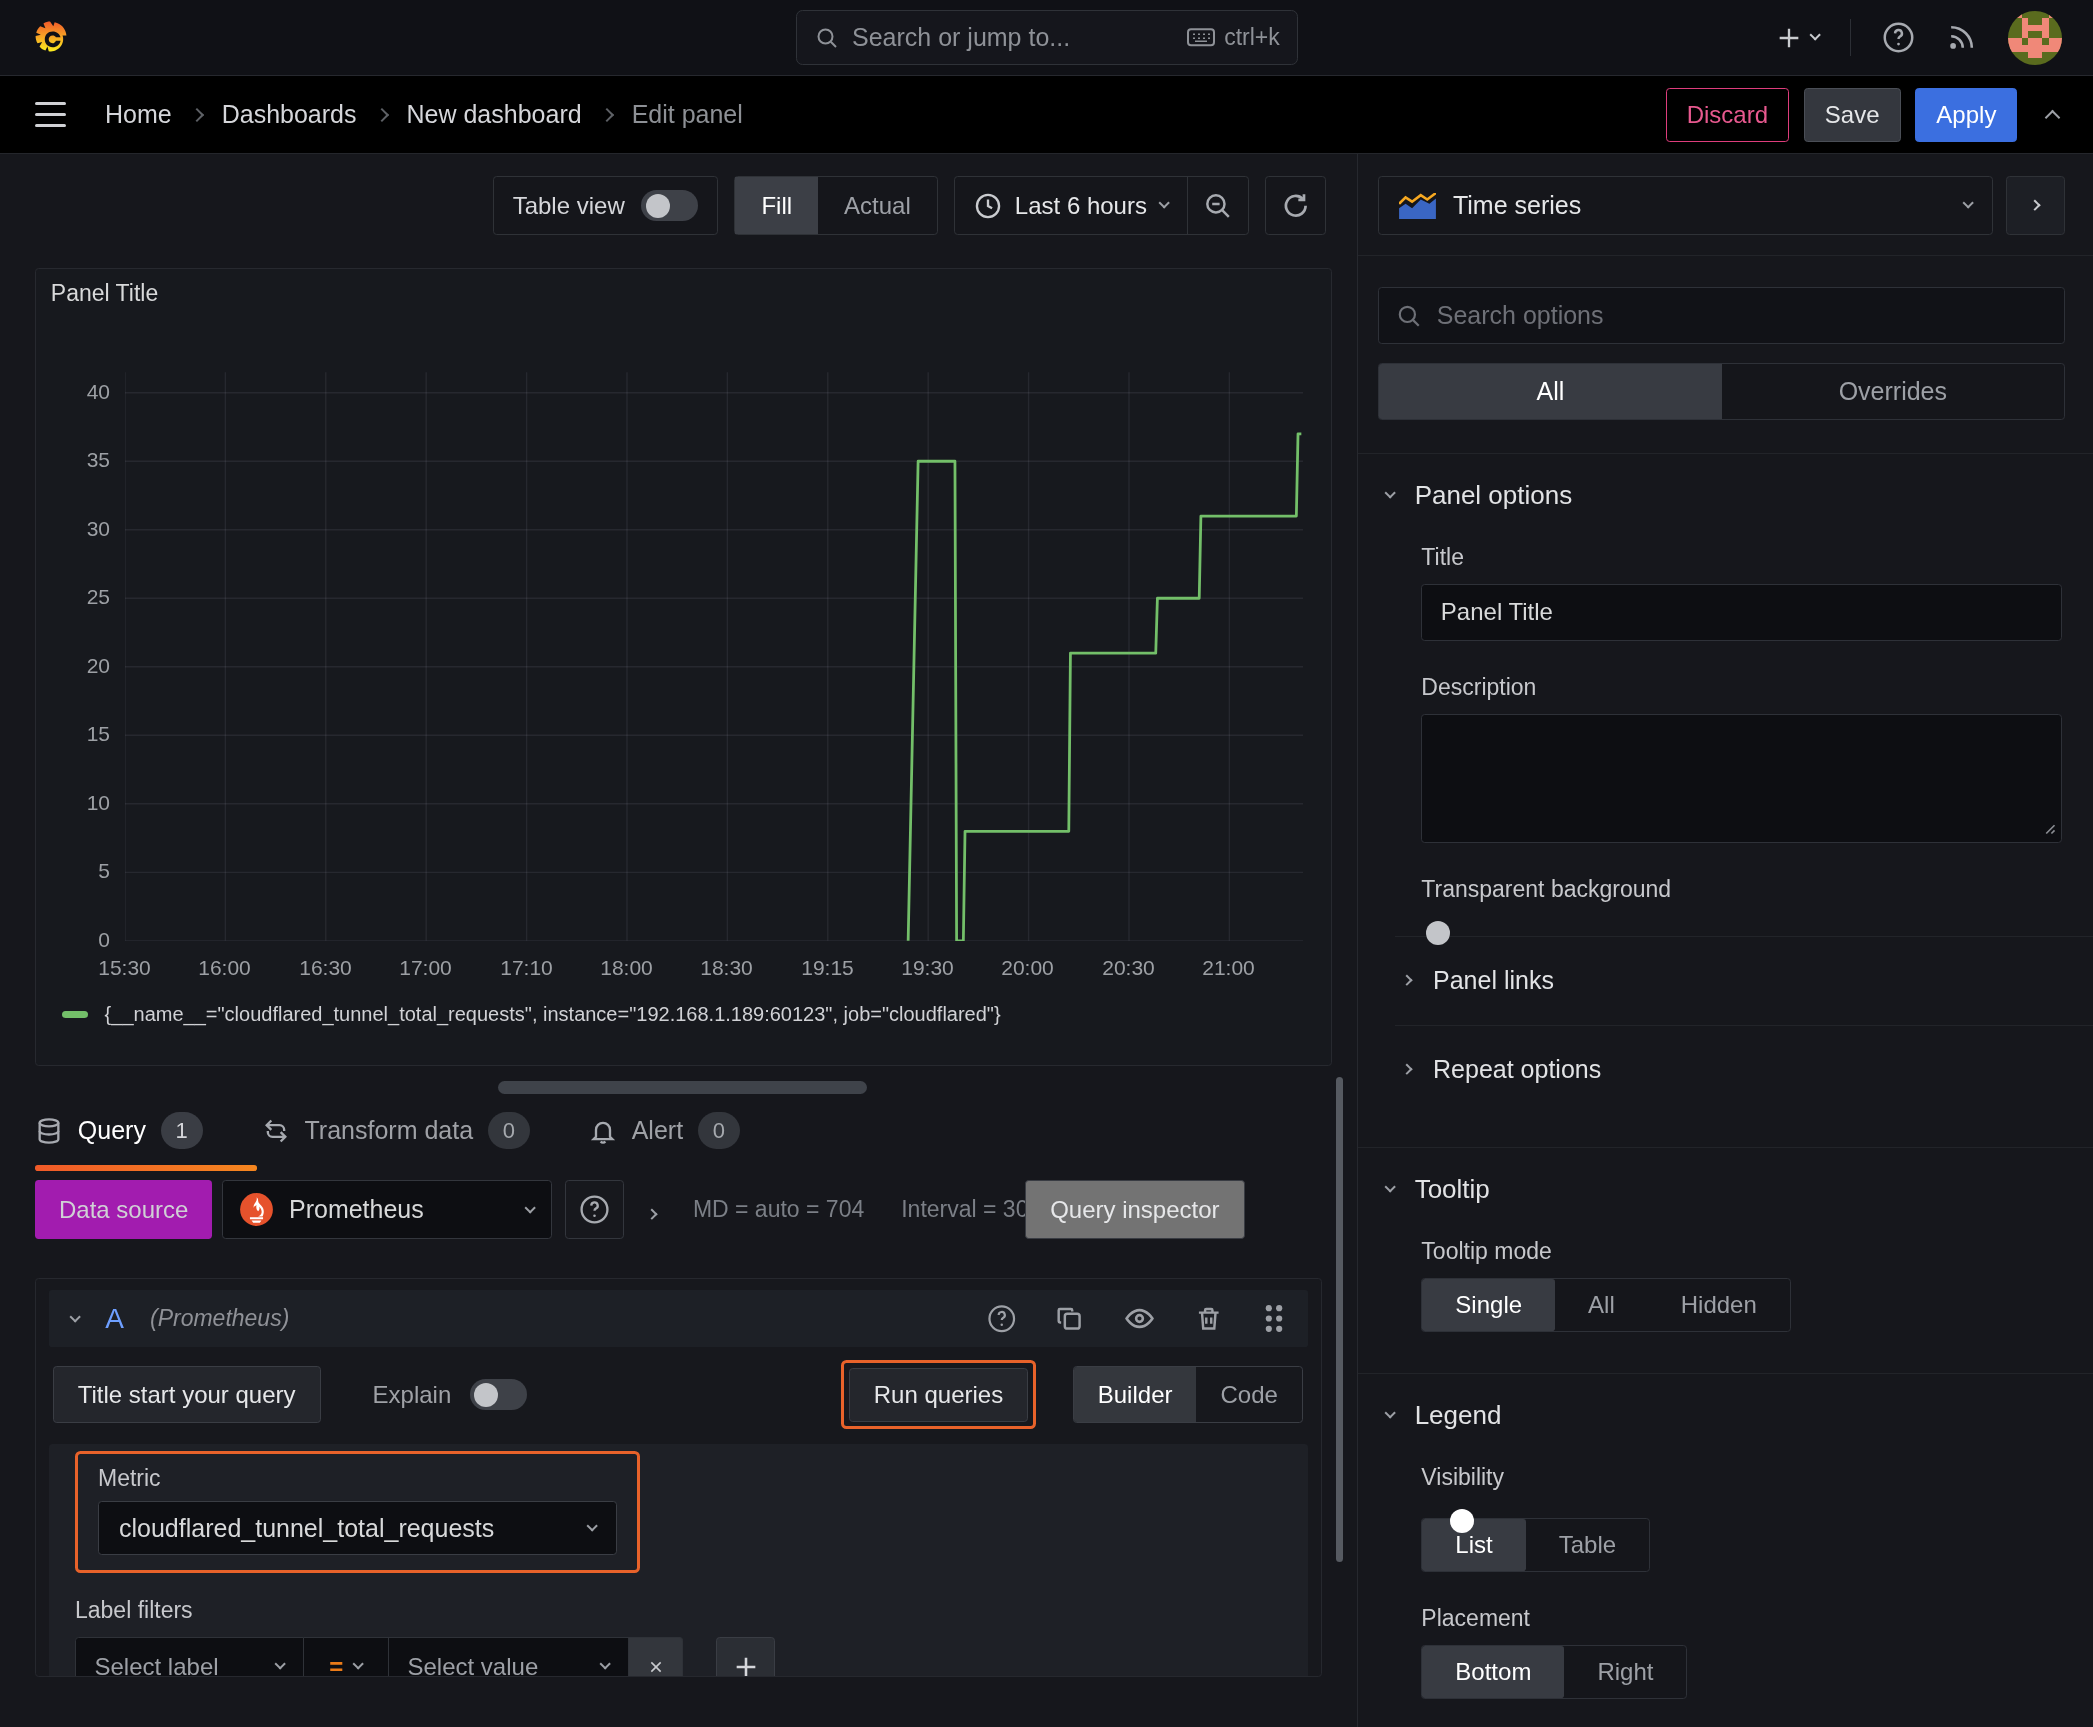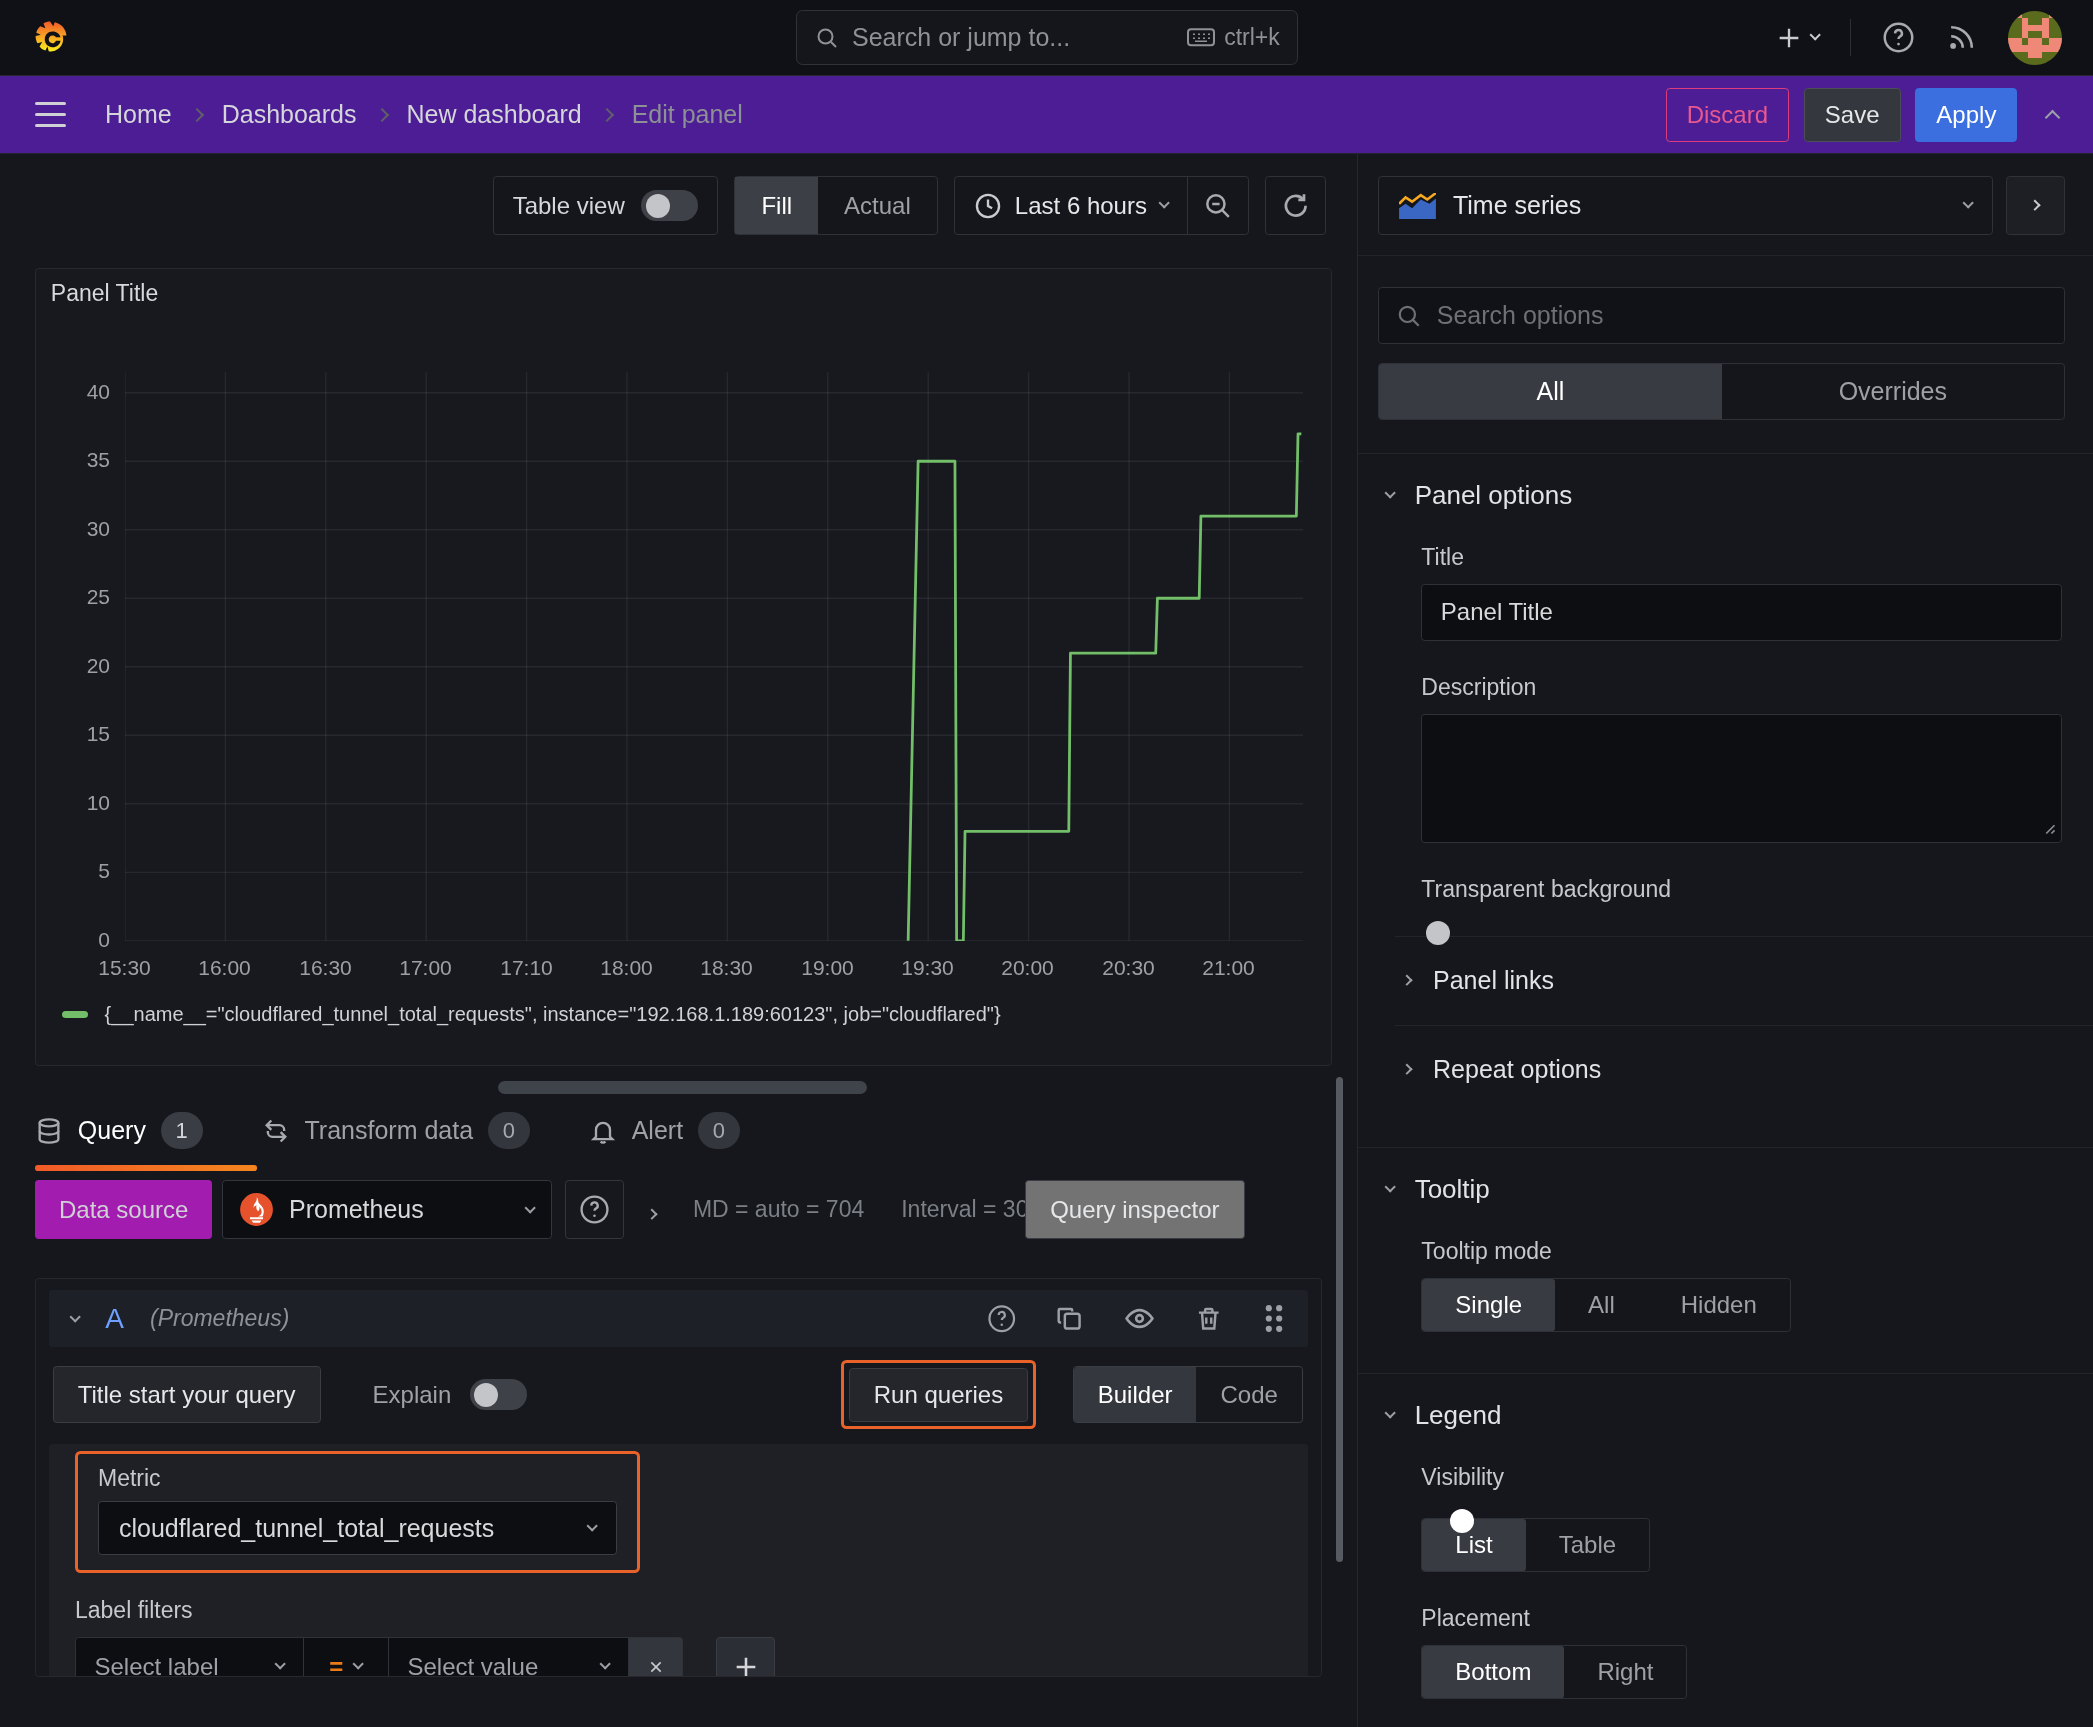--- a/index.html
+++ b/index.html
@@ -18,21 +18,21 @@
   .searchbox{position:absolute;left:50%;transform:translateX(-50%);width:502px;height:55px;border:0.9px solid #2f3238;border-radius:6.5px;background:#15161c;display:flex;align-items:center;padding:0 18.5px;gap:13px;color:#8e9197;}
   .searchbox input{flex:1;background:transparent;border:none;outline:none;color:#9da0a6;font-size:25px;font-family:inherit;}
   .searchbox input::placeholder{color:#8e9197;}
   .kbd-hint{display:flex;align-items:center;gap:9.2px;color:#8e9197;font-size:23px;}
   .topbar-right{margin-left:auto;display:flex;align-items:center;gap:31px;}
   .plusdrop{display:flex;align-items:center;gap:7.4px;color:#c9cbcf;}
   .tb-divider{width:0.9px;height:37px;background:#2c2f35;}
   .avatar{width:54px;height:54px;border-radius:50%;overflow:hidden;}
 
   
-  .crumbbar{height:78px;background:#4c1d95;border-bottom:0.9px solid #24262b;display:flex;align-items:center;padding:0 35px;justify-content:space-between;}
+  .crumbbar{height:78px;background:#000000;border-bottom:0.9px solid #24262b;display:flex;align-items:center;padding:0 35px;justify-content:space-between;}
   .hamburger{display:flex;flex-direction:column;gap:7.4px;margin-right:39px;cursor:pointer;}
   .hamburger span{width:31px;height:3.7px;background:#d0d1d5;border-radius:1.8px;}
   .crumbs{display:flex;align-items:center;gap:20px;font-size:25px;}
   .crumb{color:#d5d6da;}
   .crumb.muted{color:#8d9095;}
   .crumb-sep{width:10px;height:10px;border-right:2.3px solid #5e6166;border-bottom:2.3px solid #5e6166;transform:rotate(-45deg);margin-top:1.8px;}
   .crumb-actions{margin-left:auto;display:flex;align-items:center;gap:14.8px;}
   .btn{height:54px;padding:0 20px;border-radius:3.7px;font-size:24px;display:flex;align-items:center;justify-content:center;cursor:pointer;}
   .btn-discard{border:0.9px solid #de3d7c;color:#e8598f;background:transparent;}
   .btn-save{background:#34373e;border:0.9px solid #4a4e56;color:#e6e7e9;}
@@ -334,21 +334,21 @@
           <div class="ylab" style="top: 111px;">40</div>
         </div>
       <div id="x-labels">
           <div class="xlab" style="left: 47px; top: 687px;">15:30</div>
           <div class="xlab" style="left: 147px; top: 687px;">16:00</div>
           <div class="xlab" style="left: 248px; top: 687px;">16:30</div>
           <div class="xlab" style="left: 348px; top: 687px;">17:00</div>
           <div class="xlab" style="left: 449px; top: 687px;">17:10</div>
           <div class="xlab" style="left: 549px; top: 687px;">18:00</div>
           <div class="xlab" style="left: 649px; top: 687px;">18:30</div>
-          <div class="xlab" style="left: 750px; top: 687px;">19:00</div>
+          <div class="xlab" style="left: 750px; top: 687px;">19:15</div>
           <div class="xlab" style="left: 850px; top: 687px;">19:30</div>
           <div class="xlab" style="left: 950px; top: 687px;">20:00</div>
           <div class="xlab" style="left: 1051px; top: 687px;">20:30</div>
           <div class="xlab" style="left: 1151px; top: 687px;">21:00</div>
         </div>
       <div class="legend-row">
         <span class="legend-dash"></span>
         <span class="legend-text">{__name__="cloudflared_tunnel_total_requests", instance="192.168.1.189:60123", job="cloudflared"}</span>
       </div>
     </div>

